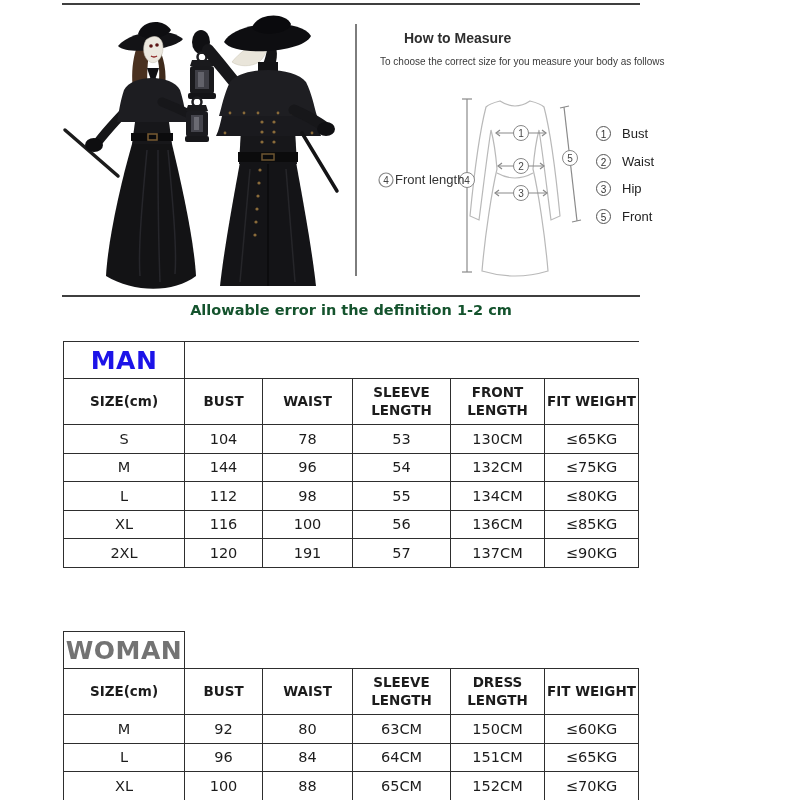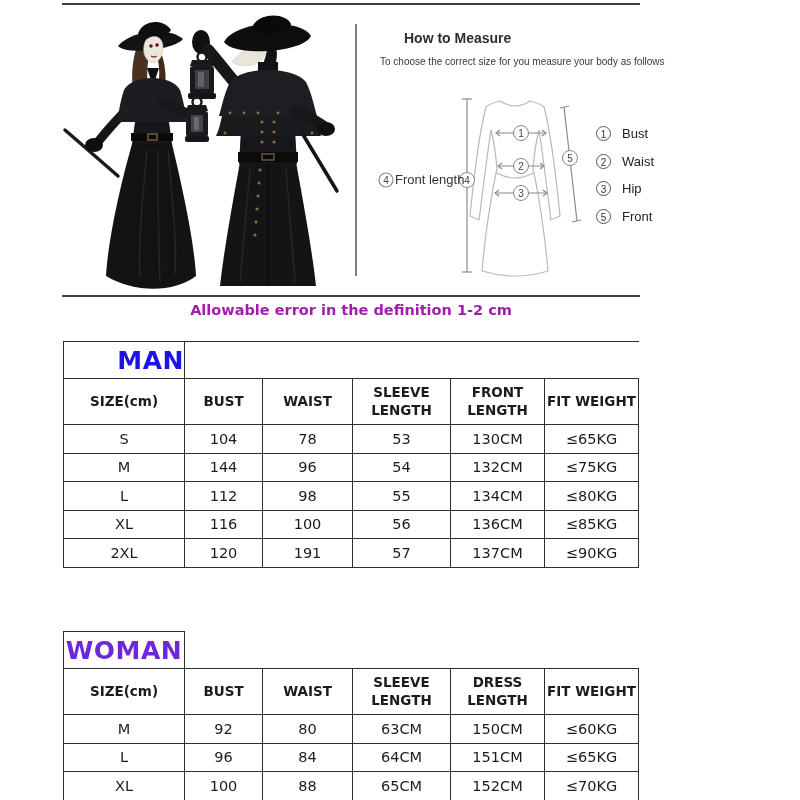--- a/index.html
+++ b/index.html
@@ -30,21 +30,21 @@
   .legend-badge {
     width:15px; height:15px; border:1px solid #555; border-radius:50%;
     font-size:10px; line-height:15px; text-align:center; color:#333;
     flex:0 0 auto; box-sizing:border-box;
   }
   .legend-label { margin-left:11px; font-size:13px; color:#222; }
 
   
   .note {
     position:absolute; left:62px; top:302px; width:578px;
-    text-align:center; font-size:14.5px; font-weight:bold; color:#a21caf;
+    text-align:center; font-size:14.5px; font-weight:bold; color:#14532d;
   }
 
   
   .size-table {
     position:absolute; left:63px; border-collapse:collapse;
     table-layout:fixed; width:575px;
   }
   .size-table td, .size-table th {
     border:1.5px solid #2e2e2e; text-align:center; vertical-align:middle;
     padding:0; overflow:hidden;
@@ -264,21 +264,21 @@
     <colgroup>
       <col style="width:121px">
         <col style="width:78px">
         <col style="width:90px">
       <col style="width:98px">
         <col style="width:94px">
         <col style="width:94px">
     </colgroup>
     <tbody>
       <tr>
-        <td class="caption-cell" style="color: rgb(28, 19, 232); text-align: right;">MAN</td>
+        <td class="caption-cell" style="color: rgb(28, 19, 232);">MAN</td>
         <td class="caption-rest" colspan="5"></td>
       </tr>
       <tr class="header-row">
           <th>SIZE(cm)</th>
           <th>BUST</th>
           <th>WAIST</th>
           <th>SLEEVE LENGTH</th>
           <th>FRONT LENGTH</th>
           <th>FIT WEIGHT</th>
         </tr>
@@ -331,21 +331,21 @@
     <colgroup>
       <col style="width:121px">
         <col style="width:78px">
         <col style="width:90px">
       <col style="width:98px">
         <col style="width:94px">
         <col style="width:94px">
     </colgroup>
     <tbody>
       <tr>
-        <td class="caption-cell" style="color: #6d28d9;">WOMAN</td>
+        <td class="caption-cell" style="color: #737373;">WOMAN</td>
         <td class="caption-rest" colspan="5"></td>
       </tr>
       <tr class="header-row">
           <th>SIZE(cm)</th>
           <th>BUST</th>
           <th>WAIST</th>
           <th>SLEEVE LENGTH</th>
           <th>DRESS LENGTH</th>
           <th>FIT WEIGHT</th>
         </tr>

